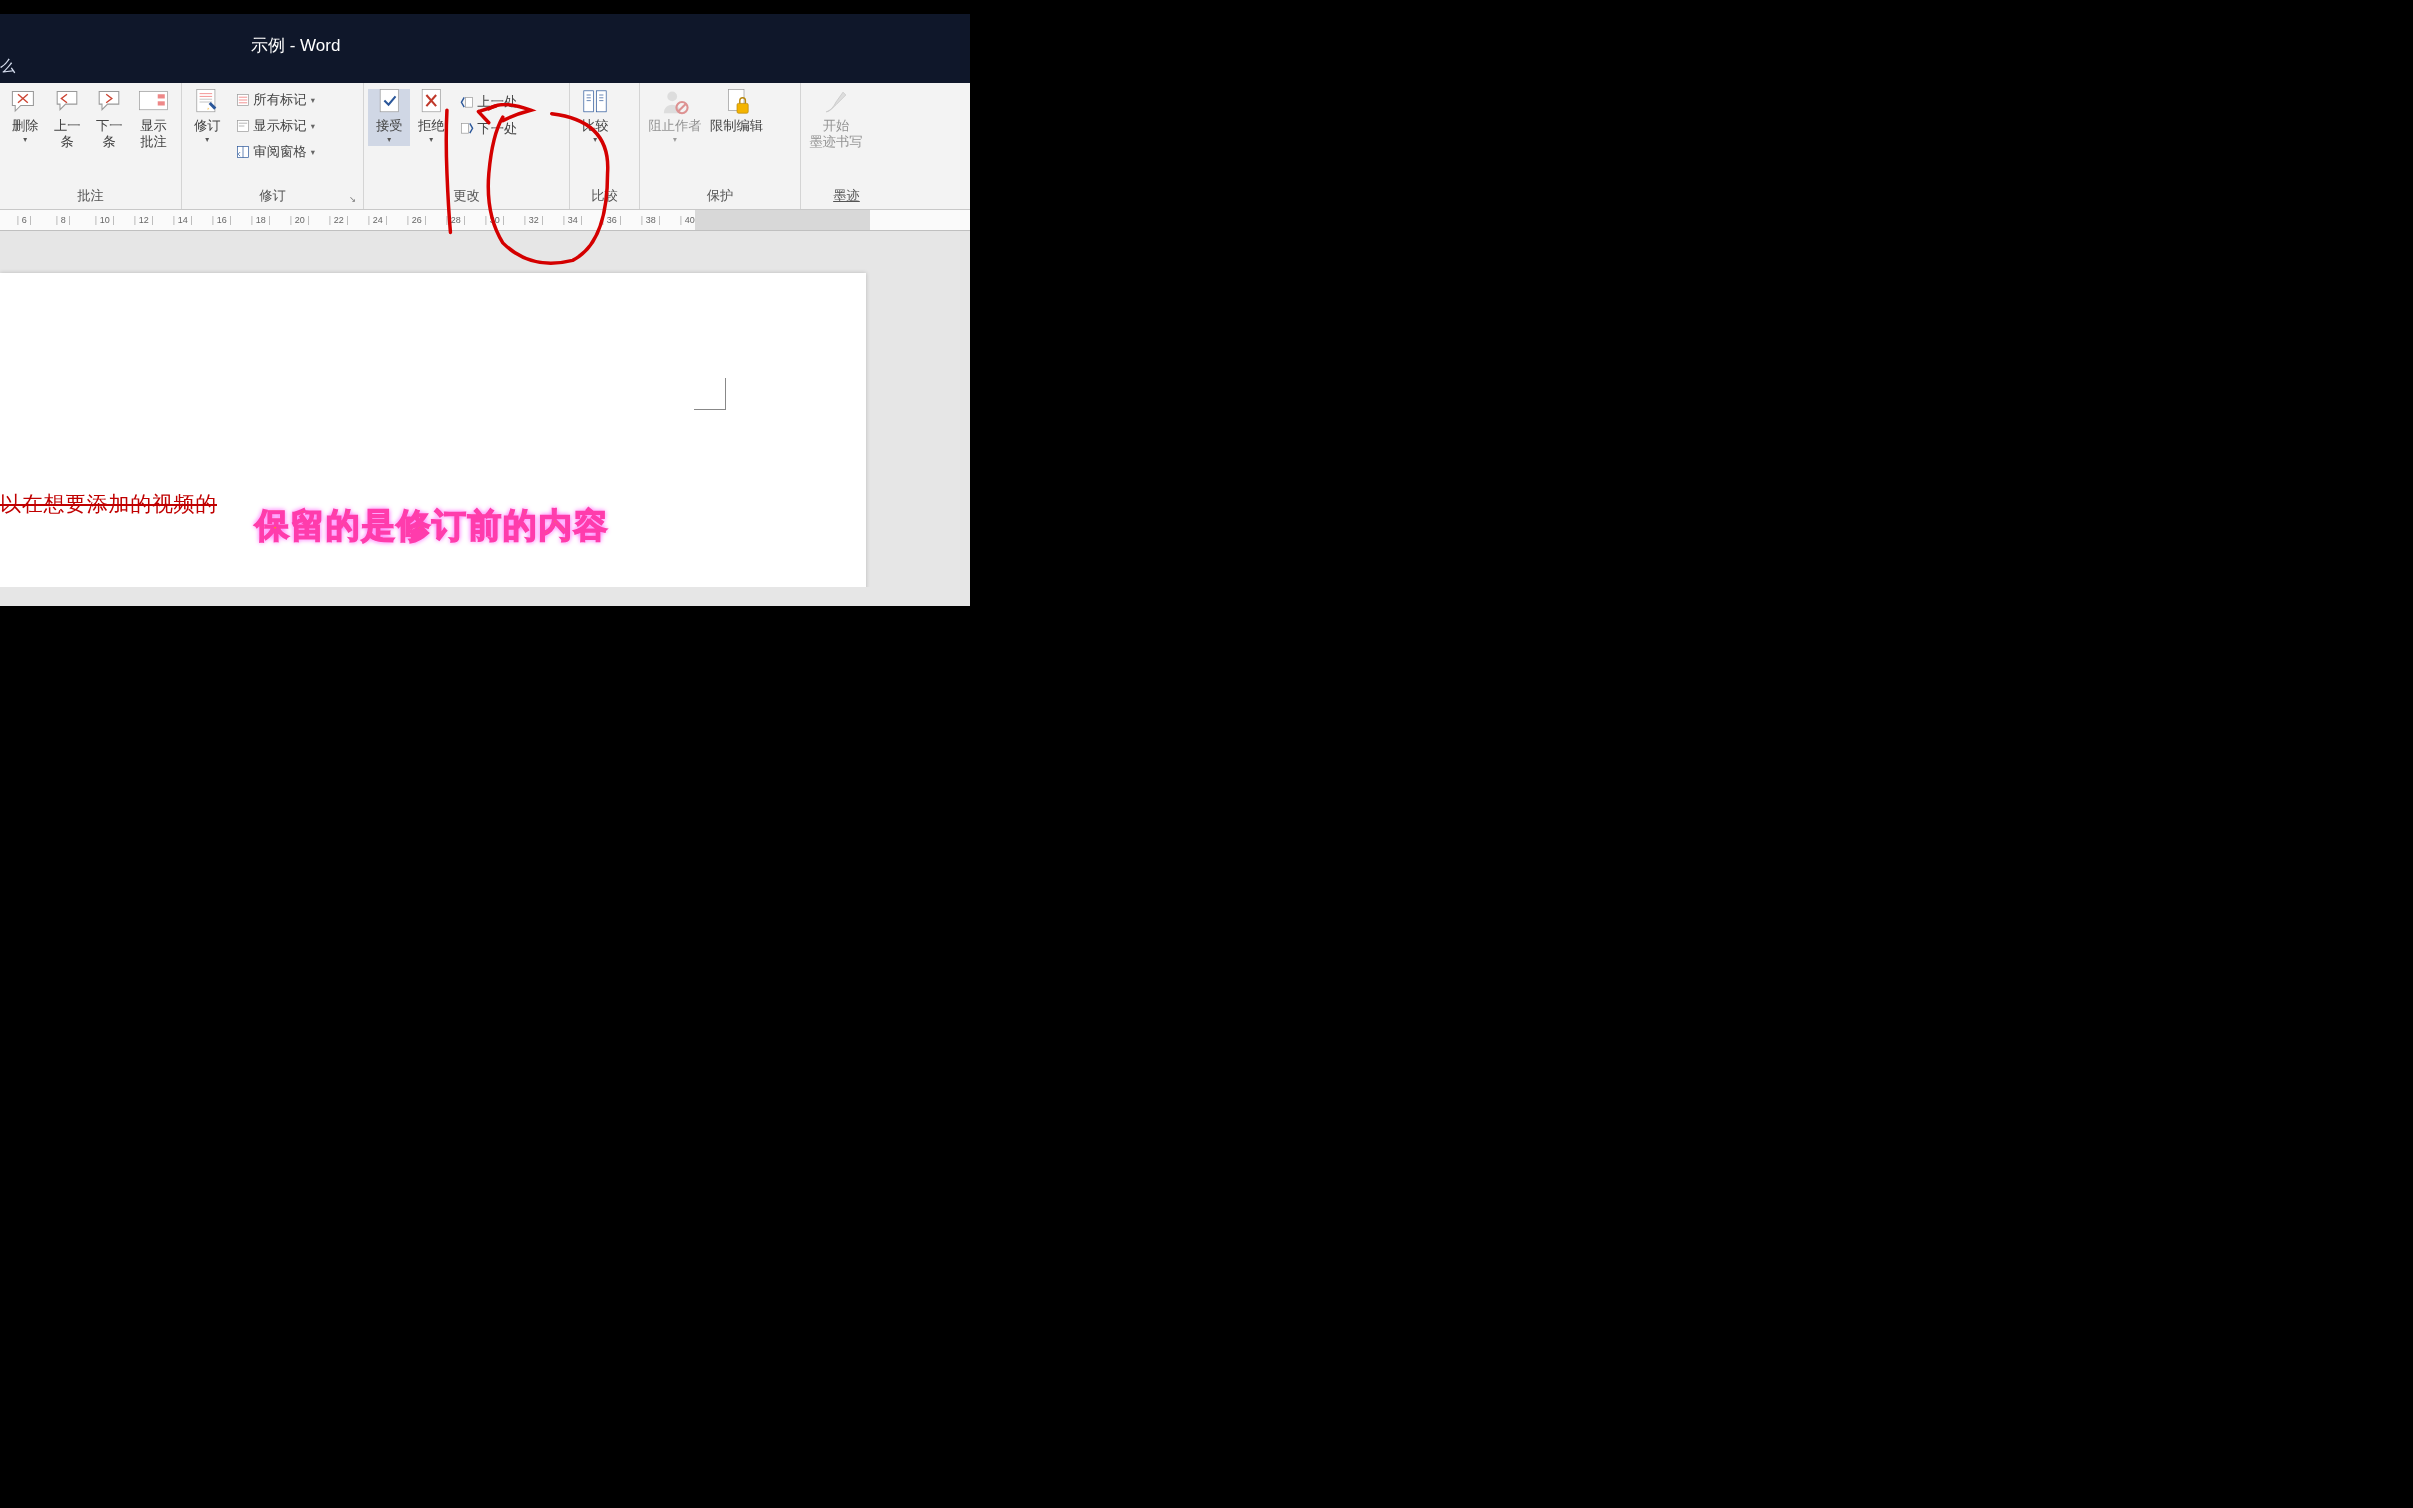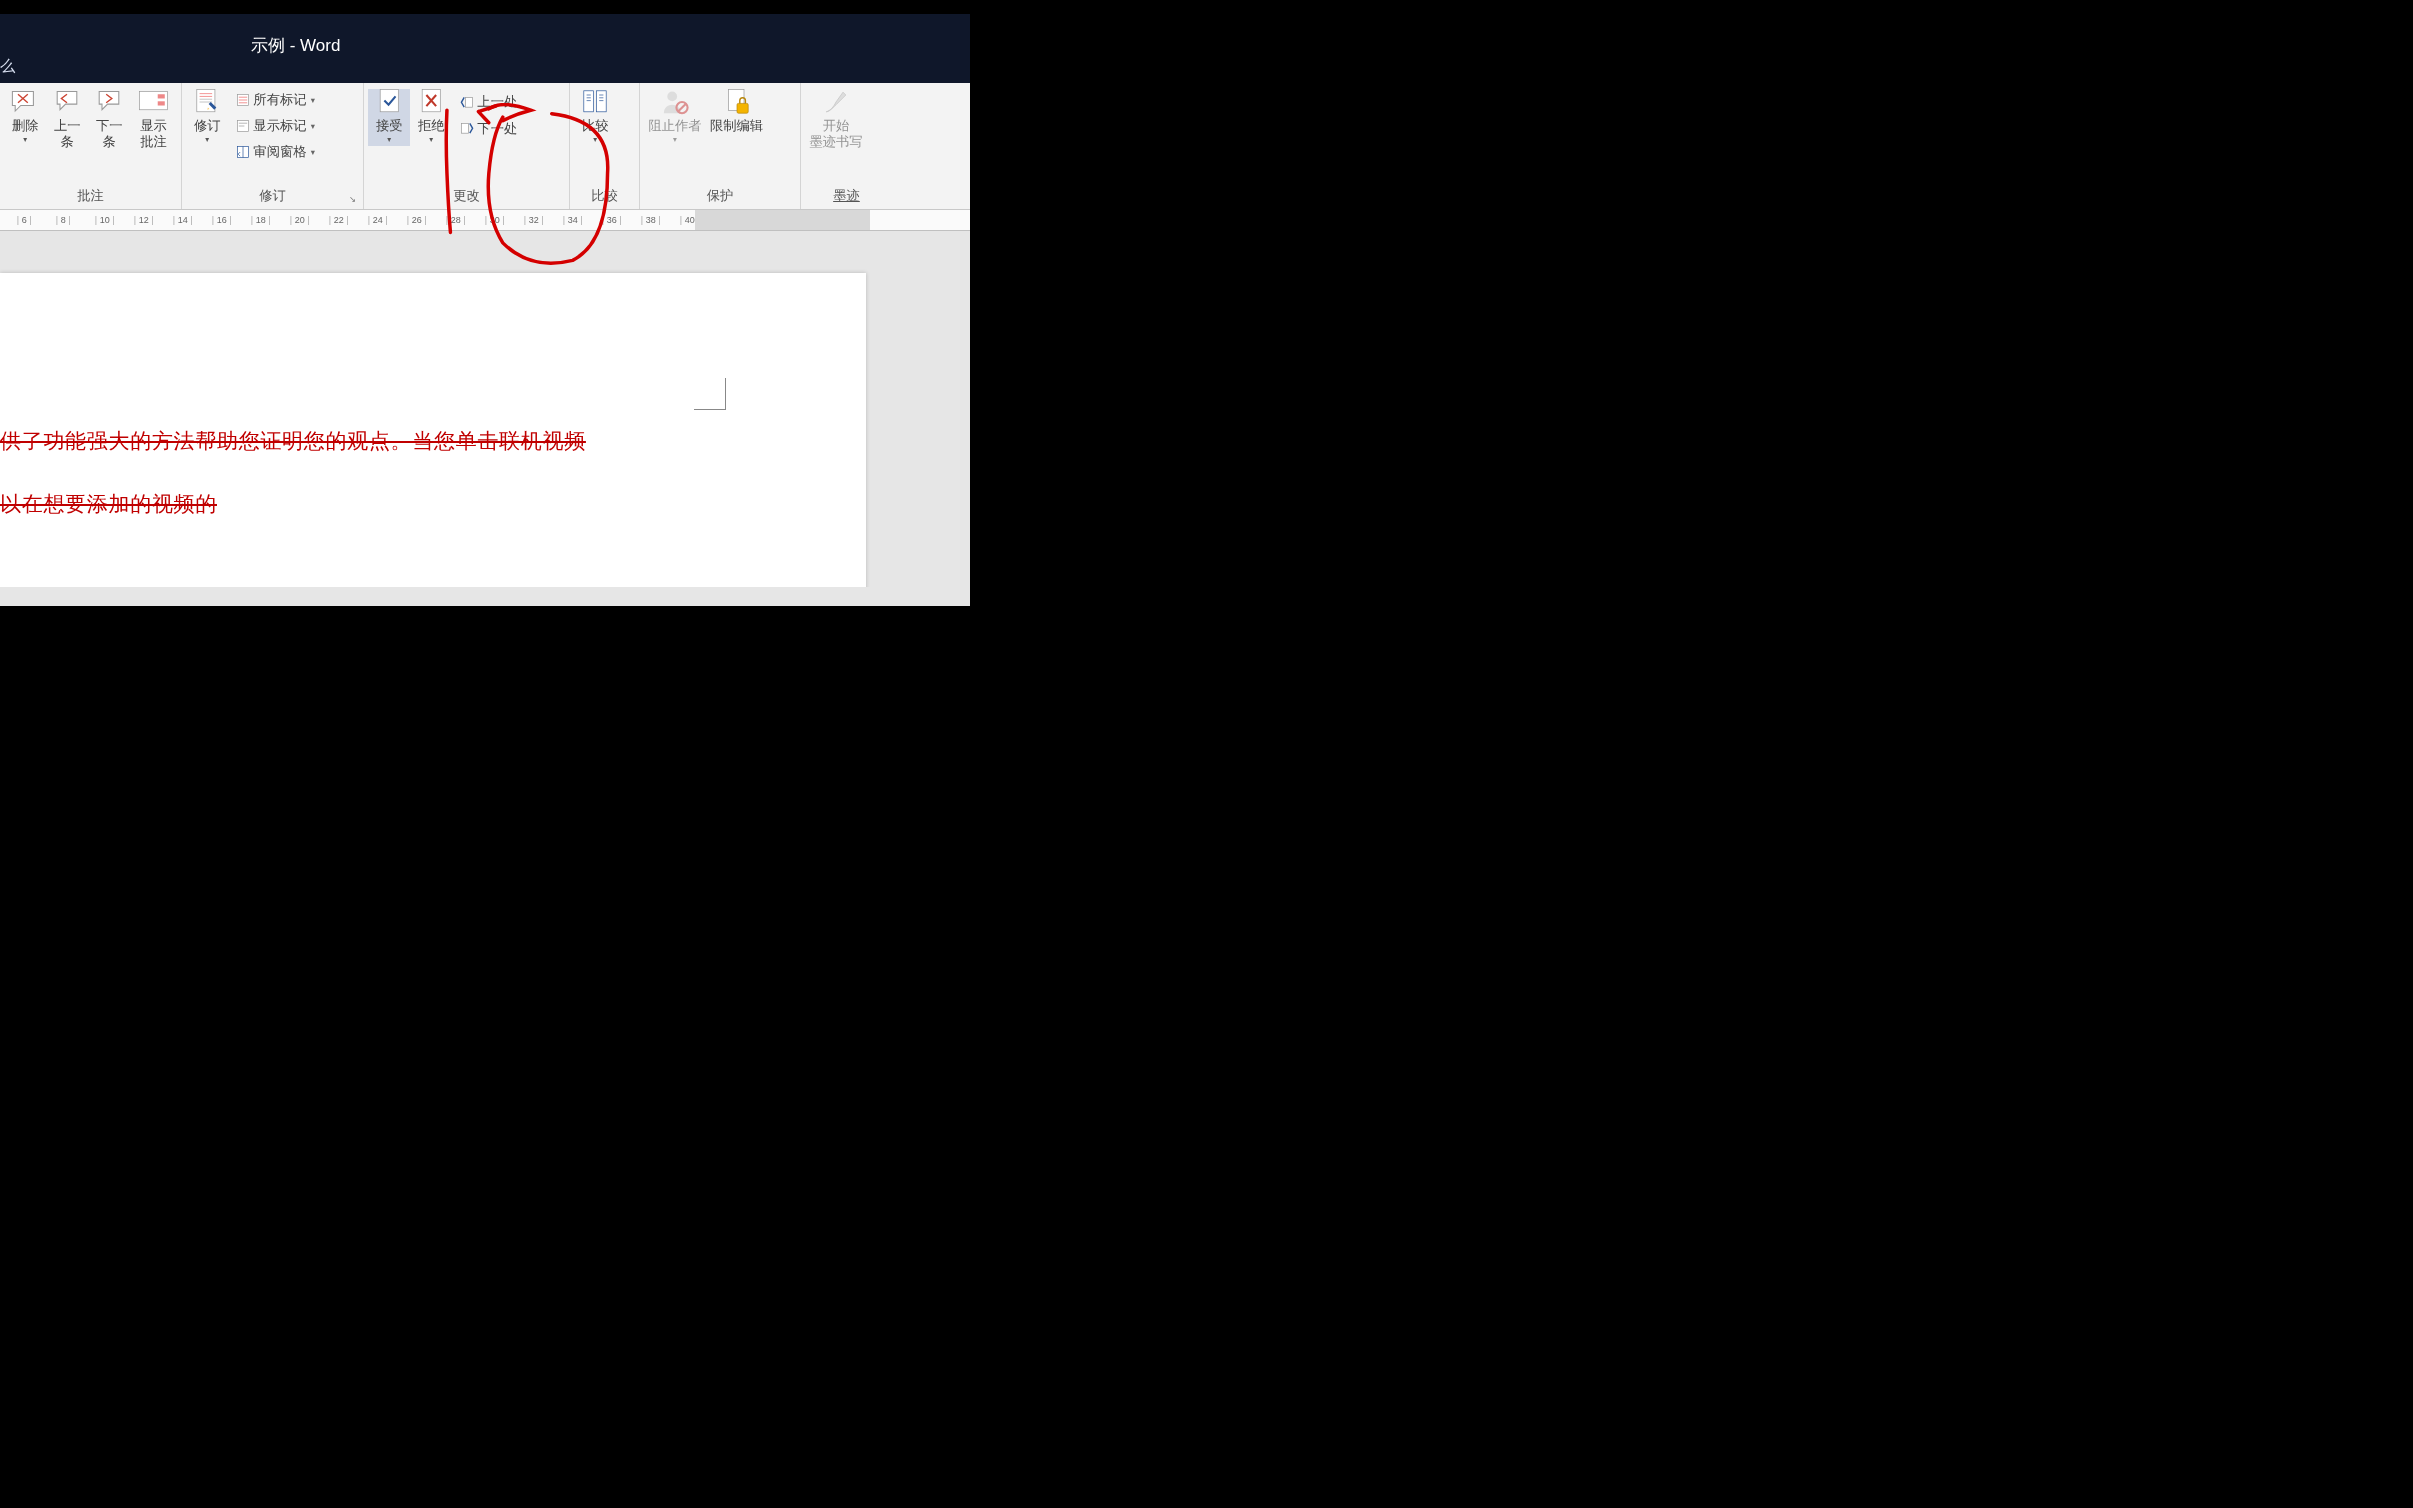--- a/index.html
+++ b/index.html
@@ -403,32 +403,32 @@
       <span class="tick">40</span>
       <span class="tick">42</span>
       <span class="tick">44</span>
       <span class="tick">46</span>
       <span class="tick">48</span>
     </div>
 
   <div class="document-area">
     <div class="page">
       <div class="corner"></div>
-      <div class="doc-text strike" style="top:147px;">供了功能强大的方法帮助您证明您的观点。当您单击联机视频</div>
       <div class="doc-text strike" style="top:210px;">以在想要添加的视频的</div>
     </div>
   </div>
 
   <svg class="annotation" viewBox="0 0 1389 250">
     <g fill="none" stroke="#d40000" stroke-width="5" stroke-linecap="round">
 
       <path d="M640 10 Q638 50 640 100 Q642 150 645 185"></path>
 
       <path d="M790 15 Q875 25 870 100 Q870 200 820 225 Q760 240 720 200 Q695 160 700 100 Q705 45 720 20"></path>
 
       <path d="M700 8 Q720 -5 760 10 Q740 15 720 25"></path>
       <path d="M685 12 L710 4 M685 12 L700 28"></path>
     </g>
   </svg>
 
+  <div class="caption">保留的是修订前的内容</div>
 
 </div>
 
 
 </body></html>

